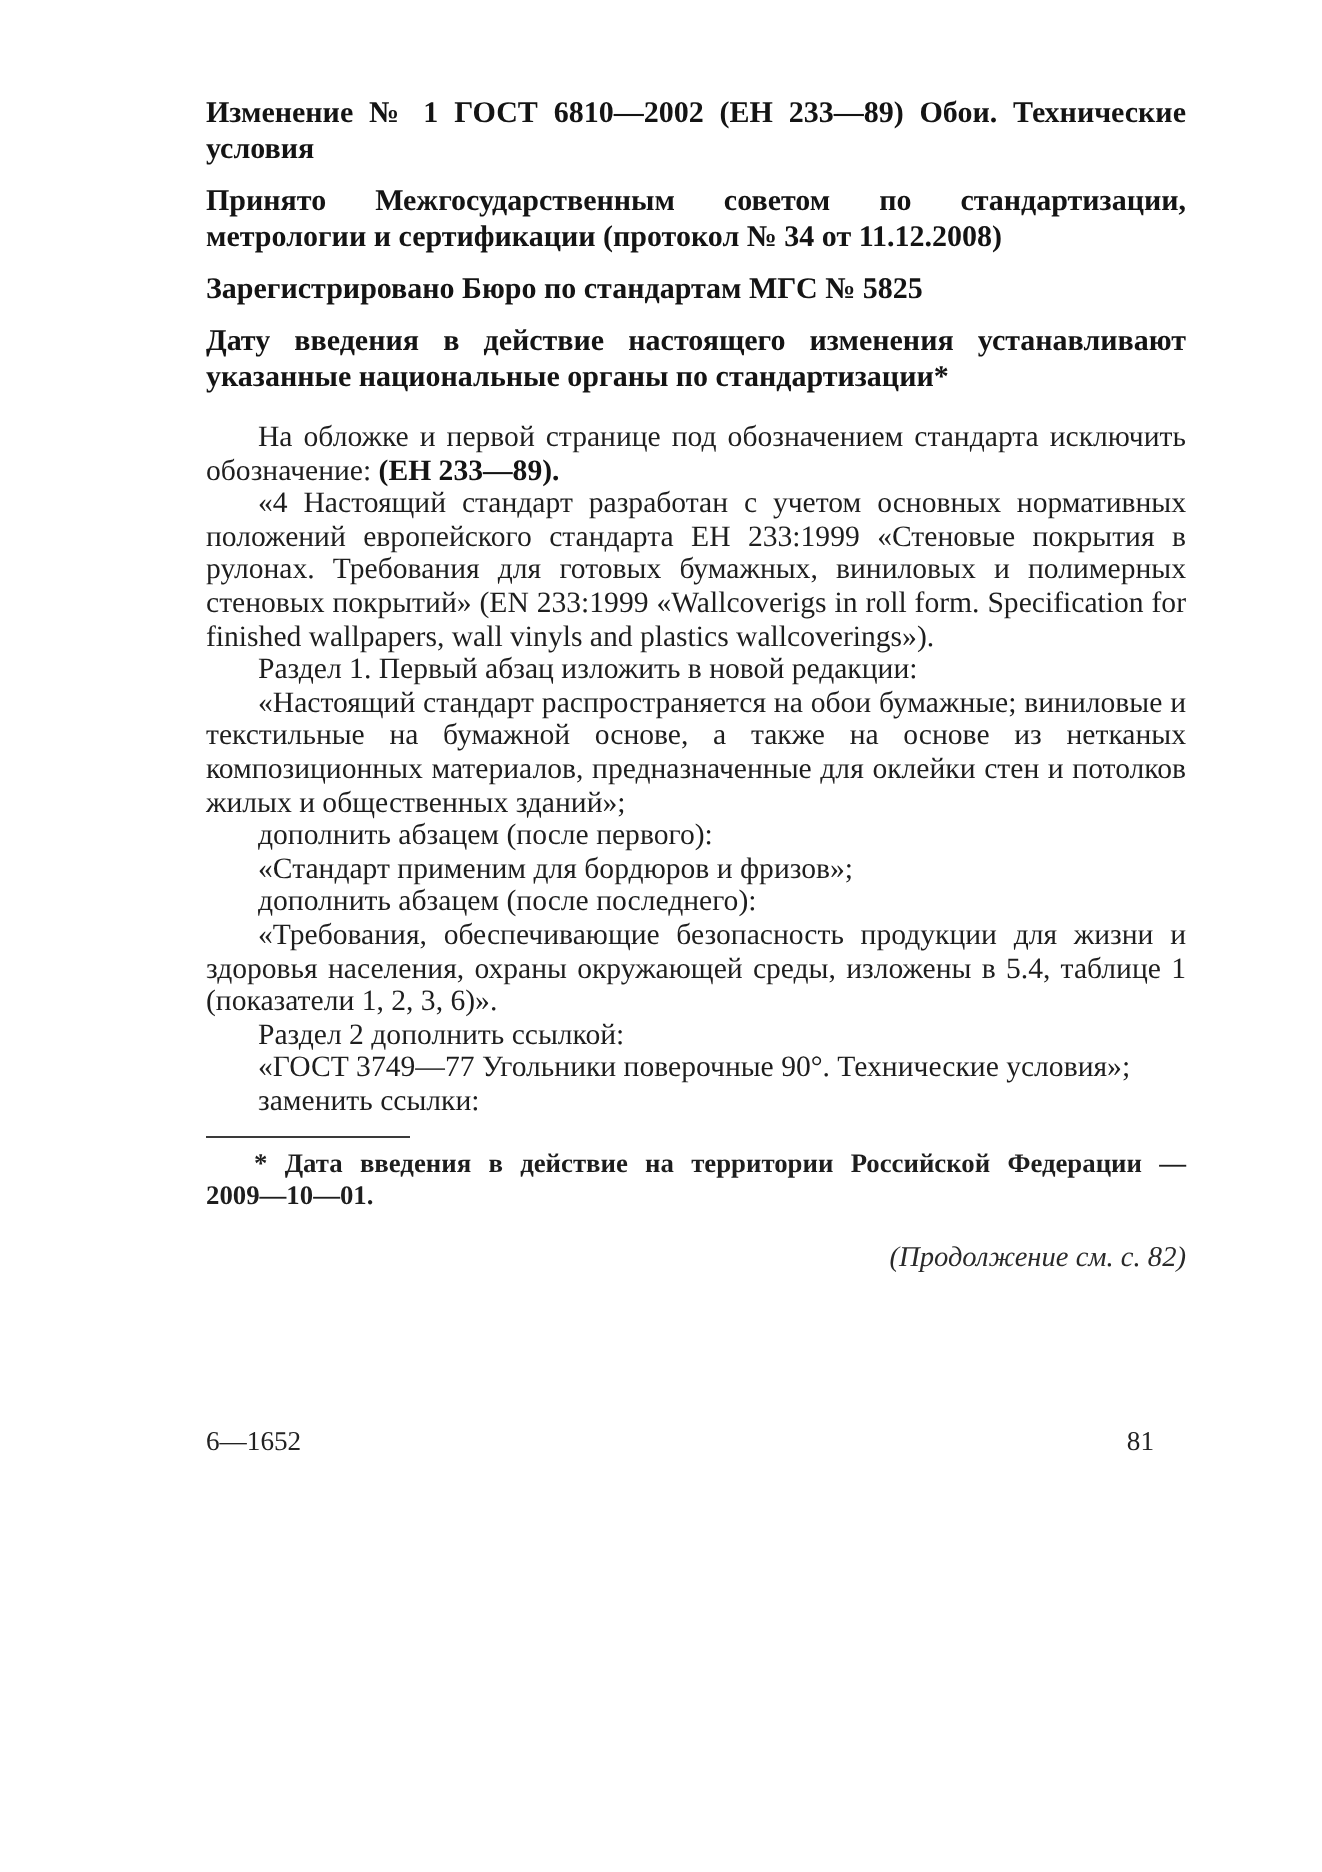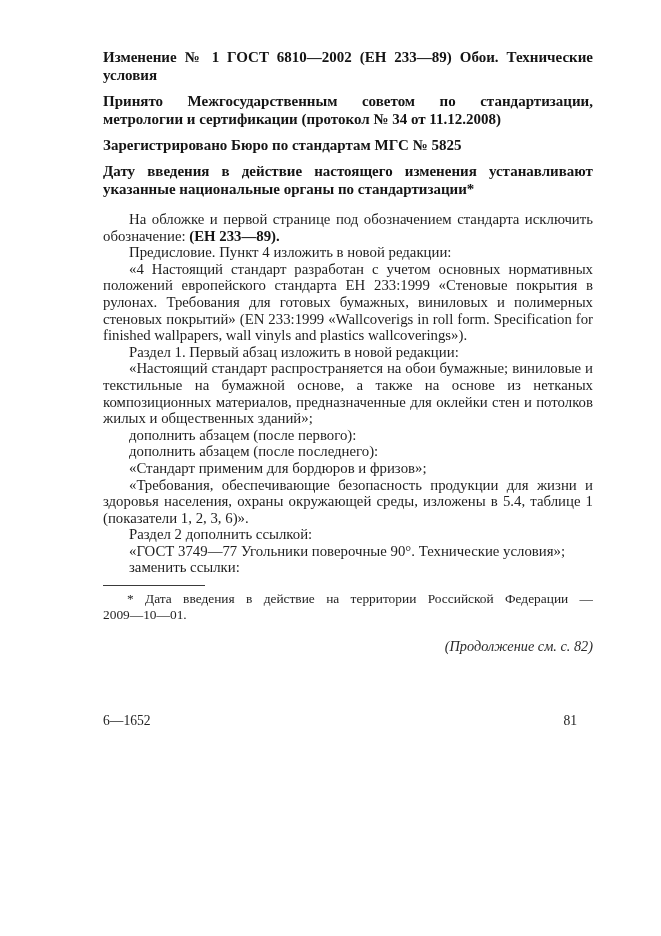--- a/index.html
+++ b/index.html
@@ -42,20 +42,21 @@
   .bodyblk p {
     margin: 0;
     text-indent: 26px;
   }
   .bodyblk b { font-weight: bold; color: #141414; }
   
   .footnote {
     margin-top: 9px;
     font-size: 13.4px;
     line-height: 15.8px;
+    font-weight: bold;
   }
   .footnote-rule {
     width: 102px;
     height: 0;
     border-top: 1.2px solid #3a3a3a;
     margin-bottom: 5px;
   }
   .fn-line1 {
     display: block;
     text-indent: 24px;
@@ -94,27 +95,26 @@
 
     <div class="hdr">
       <p>Изменение № 1 ГОСТ 6810—2002 (ЕН 233—89) Обои. Технические условия</p>
       <p>Принято Межгосударственным советом по стандартизации, метрологии и сертификации (протокол № 34 от 11.12.2008)</p>
       <p>Зарегистрировано Бюро по стандартам МГС № 5825</p>
       <p>Дату введения в действие настоящего изменения устанавливают указанные национальные органы по стандартизации*</p>
     </div>
 
     <div class="bodyblk">
       <p><span>На обложке и первой странице под обозначением стандарта исключить обозначение: </span><b>(ЕН 233—89).</b></p>
-      <p>Предисловие. Пункт 4 изложить в новой редакции:</p>
       <p>«4 Настоящий стандарт разработан с учетом основных нормативных положений европейского стандарта ЕН 233:1999 «Стеновые покрытия в рулонах. Требования для готовых бумажных, виниловых и полимерных стеновых покрытий» (EN 233:1999 «Wallcoverigs in roll form. Specification for finished wallpapers, wall vinyls and plastics wallcoverings»).</p>
       <p>Раздел 1. Первый абзац изложить в новой редакции:</p>
       <p>«Настоящий стандарт распространяется на обои бумажные; виниловые и текстильные на бумажной основе, а также на основе из нетканых композиционных материалов, предназначенные для оклейки стен и потолков жилых и общественных зданий»;</p>
       <p>дополнить абзацем (после первого):</p>
+      <p>«Стандарт применим для бордюров и фризов»;</p>
       <p>дополнить абзацем (после последнего):</p>
-      <p>«Стандарт применим для бордюров и фризов»;</p>
       <p>«Требования, обеспечивающие безопасность продукции для жизни и здоровья населения, охраны окружающей среды, изложены в 5.4, таблице 1 (показатели 1, 2, 3, 6)».</p>
       <p>Раздел 2 дополнить ссылкой:</p>
       <p>«ГОСТ 3749—77 Угольники поверочные 90°. Технические условия»;</p>
       <p>заменить ссылки:</p>
     </div>
 
     <div class="footnote">
       <div class="footnote-rule"></div>
       <span class="fn-line1">* Дата введения в действие на территории Российской Федерации —</span>
       <span class="fn-line2">2009—10—01.</span>

